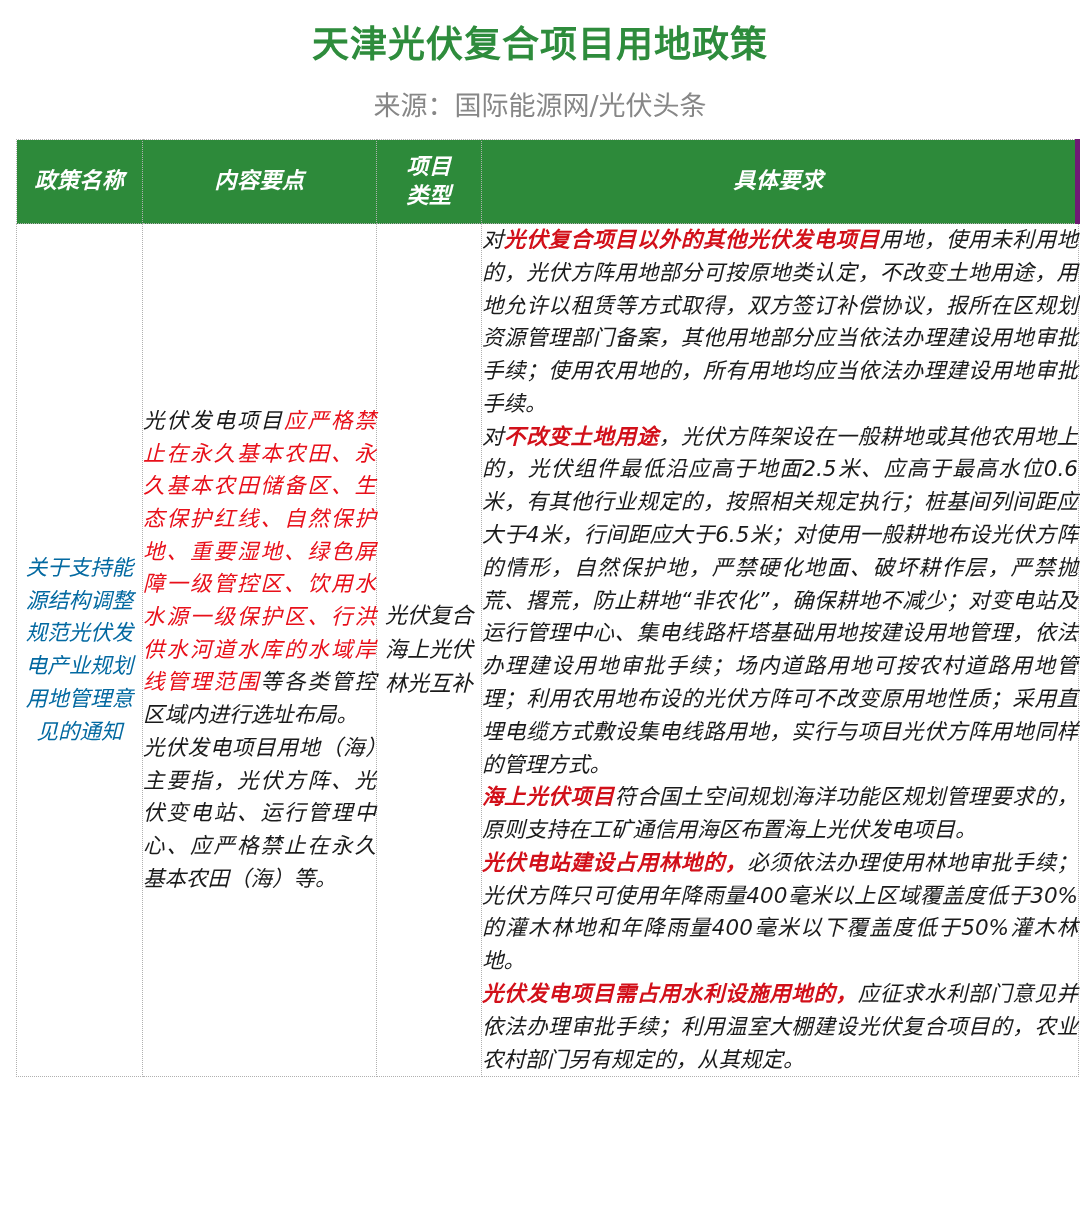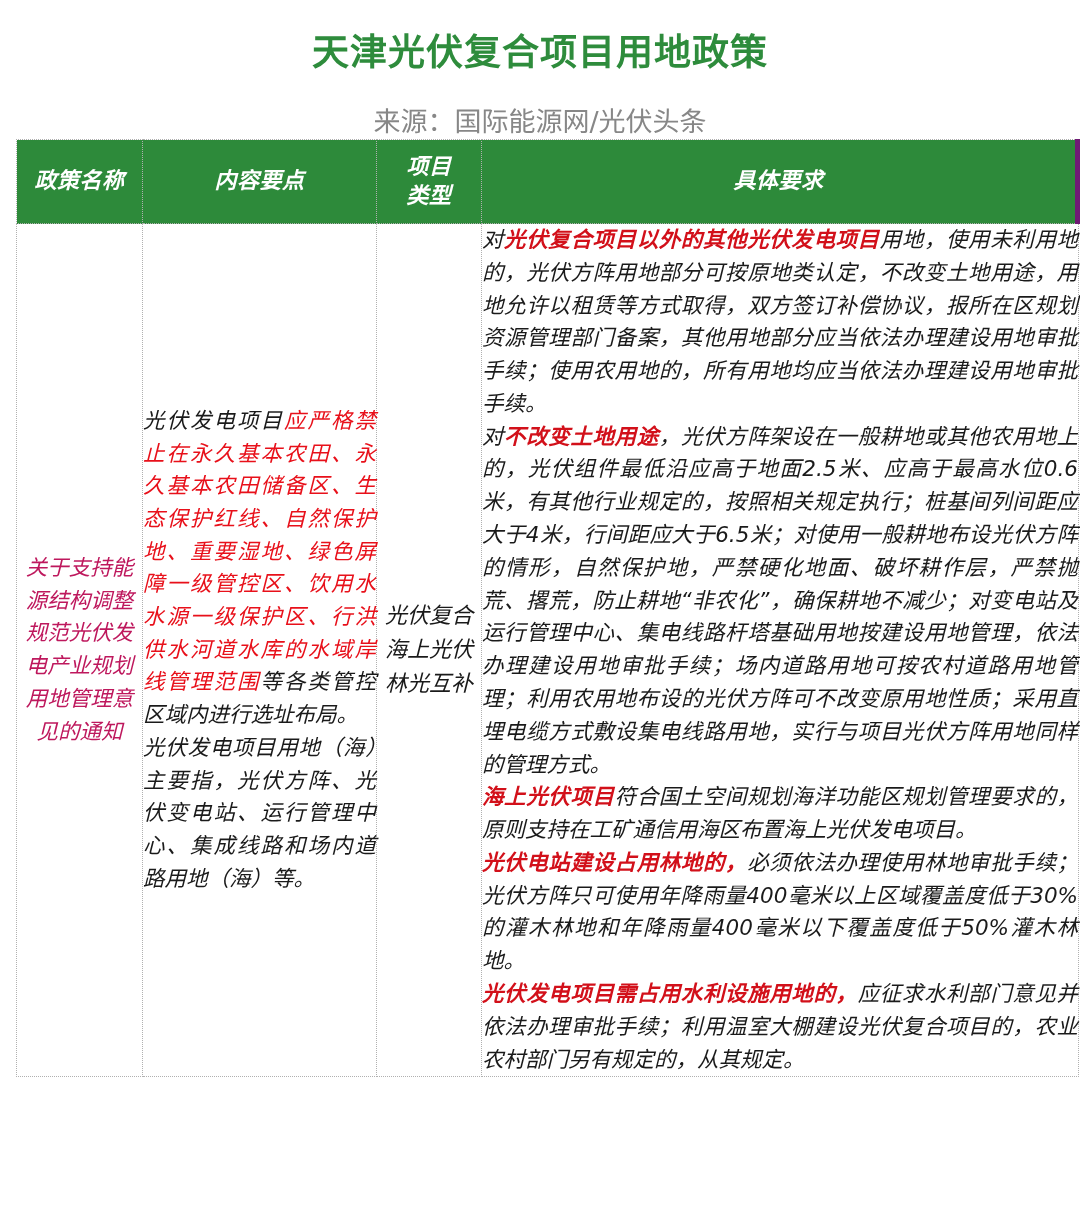--- a/index.html
+++ b/index.html
@@ -27,28 +27,28 @@
   .head-block {
     padding-top: 12px;
     text-align: center;
   }
   .main-title {
     font-size: 37px;
     font-weight: bold;
     color: #2e8c3c;
     letter-spacing: 1px;
     line-height: 1.25;
-    margin: 12px;
+    margin: 4px;
     padding: 6px 0 2px 0;
   }
   .sub-title {
     font-size: 27px;
     color: #878787;
     line-height: 1.3;
-    margin: 16px;
+    margin: 8px;
     padding: 10px 0 14px 0;
     font-weight: normal;
   }
 
   
   .table-wrap {
     position: absolute;
     left: 16px;
     top: 139px;
     width: 1062px;
@@ -82,21 +82,21 @@
   col.c1 { width: 126px; }
   col.c2 { width: 234px; }
   col.c3 { width: 105px; }
   col.c4 { width: 597px; }
 
   
   td.col-name {
     text-align: center;
     font-size: 21.5px;
     line-height: 1.52;
-    color: #be185d;
+    color: #0369a1;
     padding: 6px 4px;
   }
   td.col-points {
     font-size: 21.5px;
     line-height: 1.52;
     color: #1a1a1a;
     padding: 8px 6px 8px 8px;
     text-align: justify;
     text-justify: inter-character;
     margin-top: 40px;
@@ -155,21 +155,21 @@
           <th>具体要求</th>
         </tr>
       </thead>
       <tbody>
         <tr>
 
           <td class="col-name">关于支持能源结构调整规范光伏发电产业规划用地管理意见的通知</td>
 
           <td class="col-points">
             <p><span class="plain">光伏发电项目</span><span class="red">应严格禁止在永久基本农田、永久基本农田储备区、生态保护红线、自然保护地、重要湿地、绿色屏障一级管控区、饮用水水源一级保护区、行洪供水河道水库的水域岸线管理范围</span><span class="plain">等各类管控区域内进行选址布局。</span></p>
-            <p>光伏发电项目用地（海）主要指，光伏方阵、光伏变电站、运行管理中心、集成线路和场内道路用地（海）等。</p>
+            <p>光伏发电项目用地（海）主要指，光伏方阵、光伏变电站、运行管理中心、应严格禁止在永久基本农田（海）等。</p>
           </td>
 
           <td class="col-type">
             <span class="type-line">光伏复合</span>
             <span class="type-line">海上光伏</span>
             <span class="type-line">林光互补</span>
           </td>
 
           <td class="col-req">
             <p><span class="plain">对</span><span class="red-b">光伏复合项目以外的其他光伏发电项目</span><span class="plain">用地，使用未利用地的，光伏方阵用地部分可按原地类认定，不改变土地用途，用地允许以租赁等方式取得，双方签订补偿协议，报所在区规划资源管理部门备案，其他用地部分应当依法办理建设用地审批手续；使用农用地的，所有用地均应当依法办理建设用地审批手续。</span></p>

